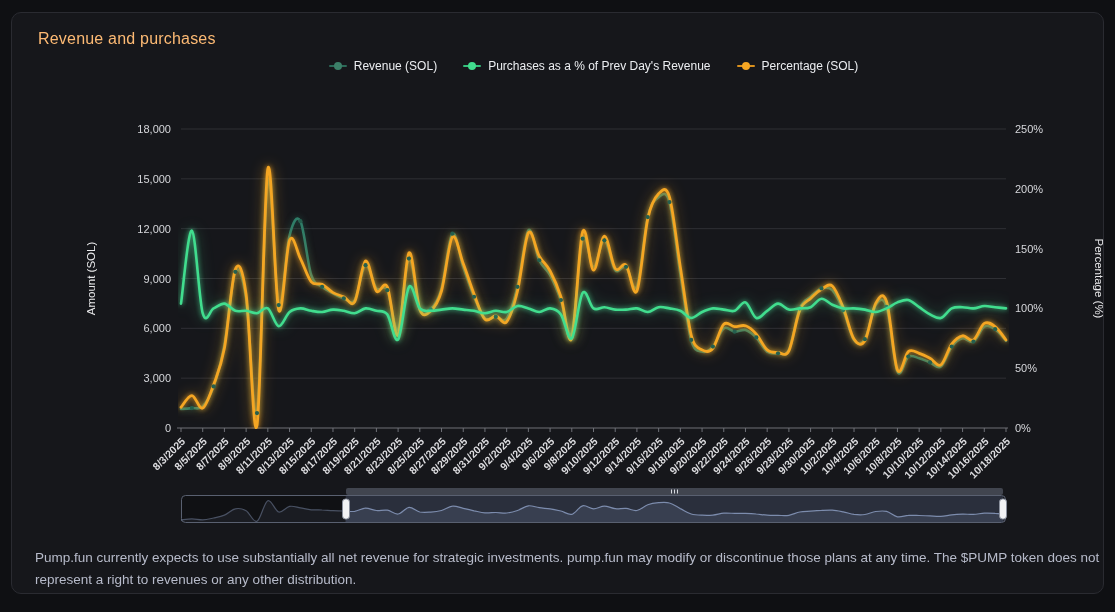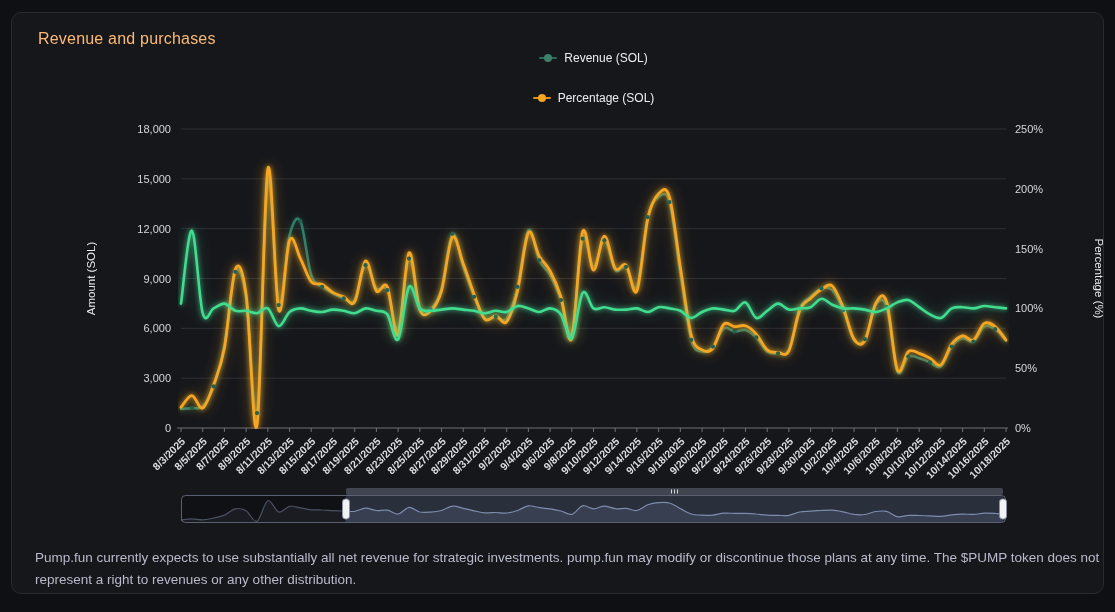--- a/index.html
+++ b/index.html
@@ -2,22 +2,22 @@
 <html><head>
 <meta charset="utf-8">
 <style>
   html,body{margin:0;padding:0;background:#0f1013;}
   body{width:1115px;height:612px;position:relative;overflow:hidden;
        font-family:"Liberation Sans","DejaVu Sans",sans-serif;}
   .card{position:absolute;left:11px;top:12px;width:1093px;height:582px;
         background:#16171b;border:1px solid #2a2b31;border-radius:10px;box-sizing:border-box;}
   .card-title{position:absolute;left:22px;top:13px;margin:4px;font-size:16px;font-weight:400;
         color:#fdba74;letter-spacing:.2px;}
-  .legend{position:absolute;left:169px;top:38px;width:825px;display:flex;justify-content:center;
-        align-items:center;gap:26px;flex-direction:column;}
+  .legend{position:absolute;left:169px;top:46px;width:825px;display:flex;justify-content:center;
+        align-items:center;gap:26px;}
   .legend-item{display:flex;align-items:center;gap:7px;cursor:pointer;}
   .legend-marker{position:relative;width:18px;height:10px;flex:0 0 auto;}
   .legend-marker .bar{position:absolute;left:0;top:4px;width:18px;height:2px;border-radius:1px;}
   .legend-marker .dot{position:absolute;left:5px;top:1px;width:8px;height:8px;border-radius:50%;}
   .legend-label{font-size:12px;color:#eceef1;white-space:nowrap;}
   .chart-svg{position:absolute;left:0;top:0;width:1093px;height:582px;}
   .footer{position:absolute;left:15px;top:526px;width:1074px;margin:8px;
         font-size:13.5px;line-height:22px;color:#b7bbca;}
   text{font-family:"Liberation Sans","DejaVu Sans",sans-serif;}
 </style>
@@ -27,20 +27,27 @@
 <div class="card">
   <h1 class="card-title">Revenue and purchases</h1>
 
   <div class="legend">
     <div class="legend-item">
       <span class="legend-marker">
         <span class="bar" style="background:#2c6a59;"></span>
           <span class="dot" style="background:#3c8069;"></span>
       </span>
       <span class="legend-label">Revenue (SOL)</span>
+    </div>
+    <div class="legend-item">
+      <span class="legend-marker">
+        <span class="bar" style="background:#35c07c;"></span>
+          <span class="dot" style="background:#41dd8e;"></span>
+      </span>
+      <span class="legend-label">Purchases as a % of Prev Day's Revenue</span>
     </div>
     <div class="legend-item">
       <span class="legend-marker">
         <span class="bar" style="background:#d98f1c;"></span>
           <span class="dot" style="background:#f5a623;"></span>
       </span>
       <span class="legend-label">Percentage (SOL)</span>
     </div>
   </div>
 

